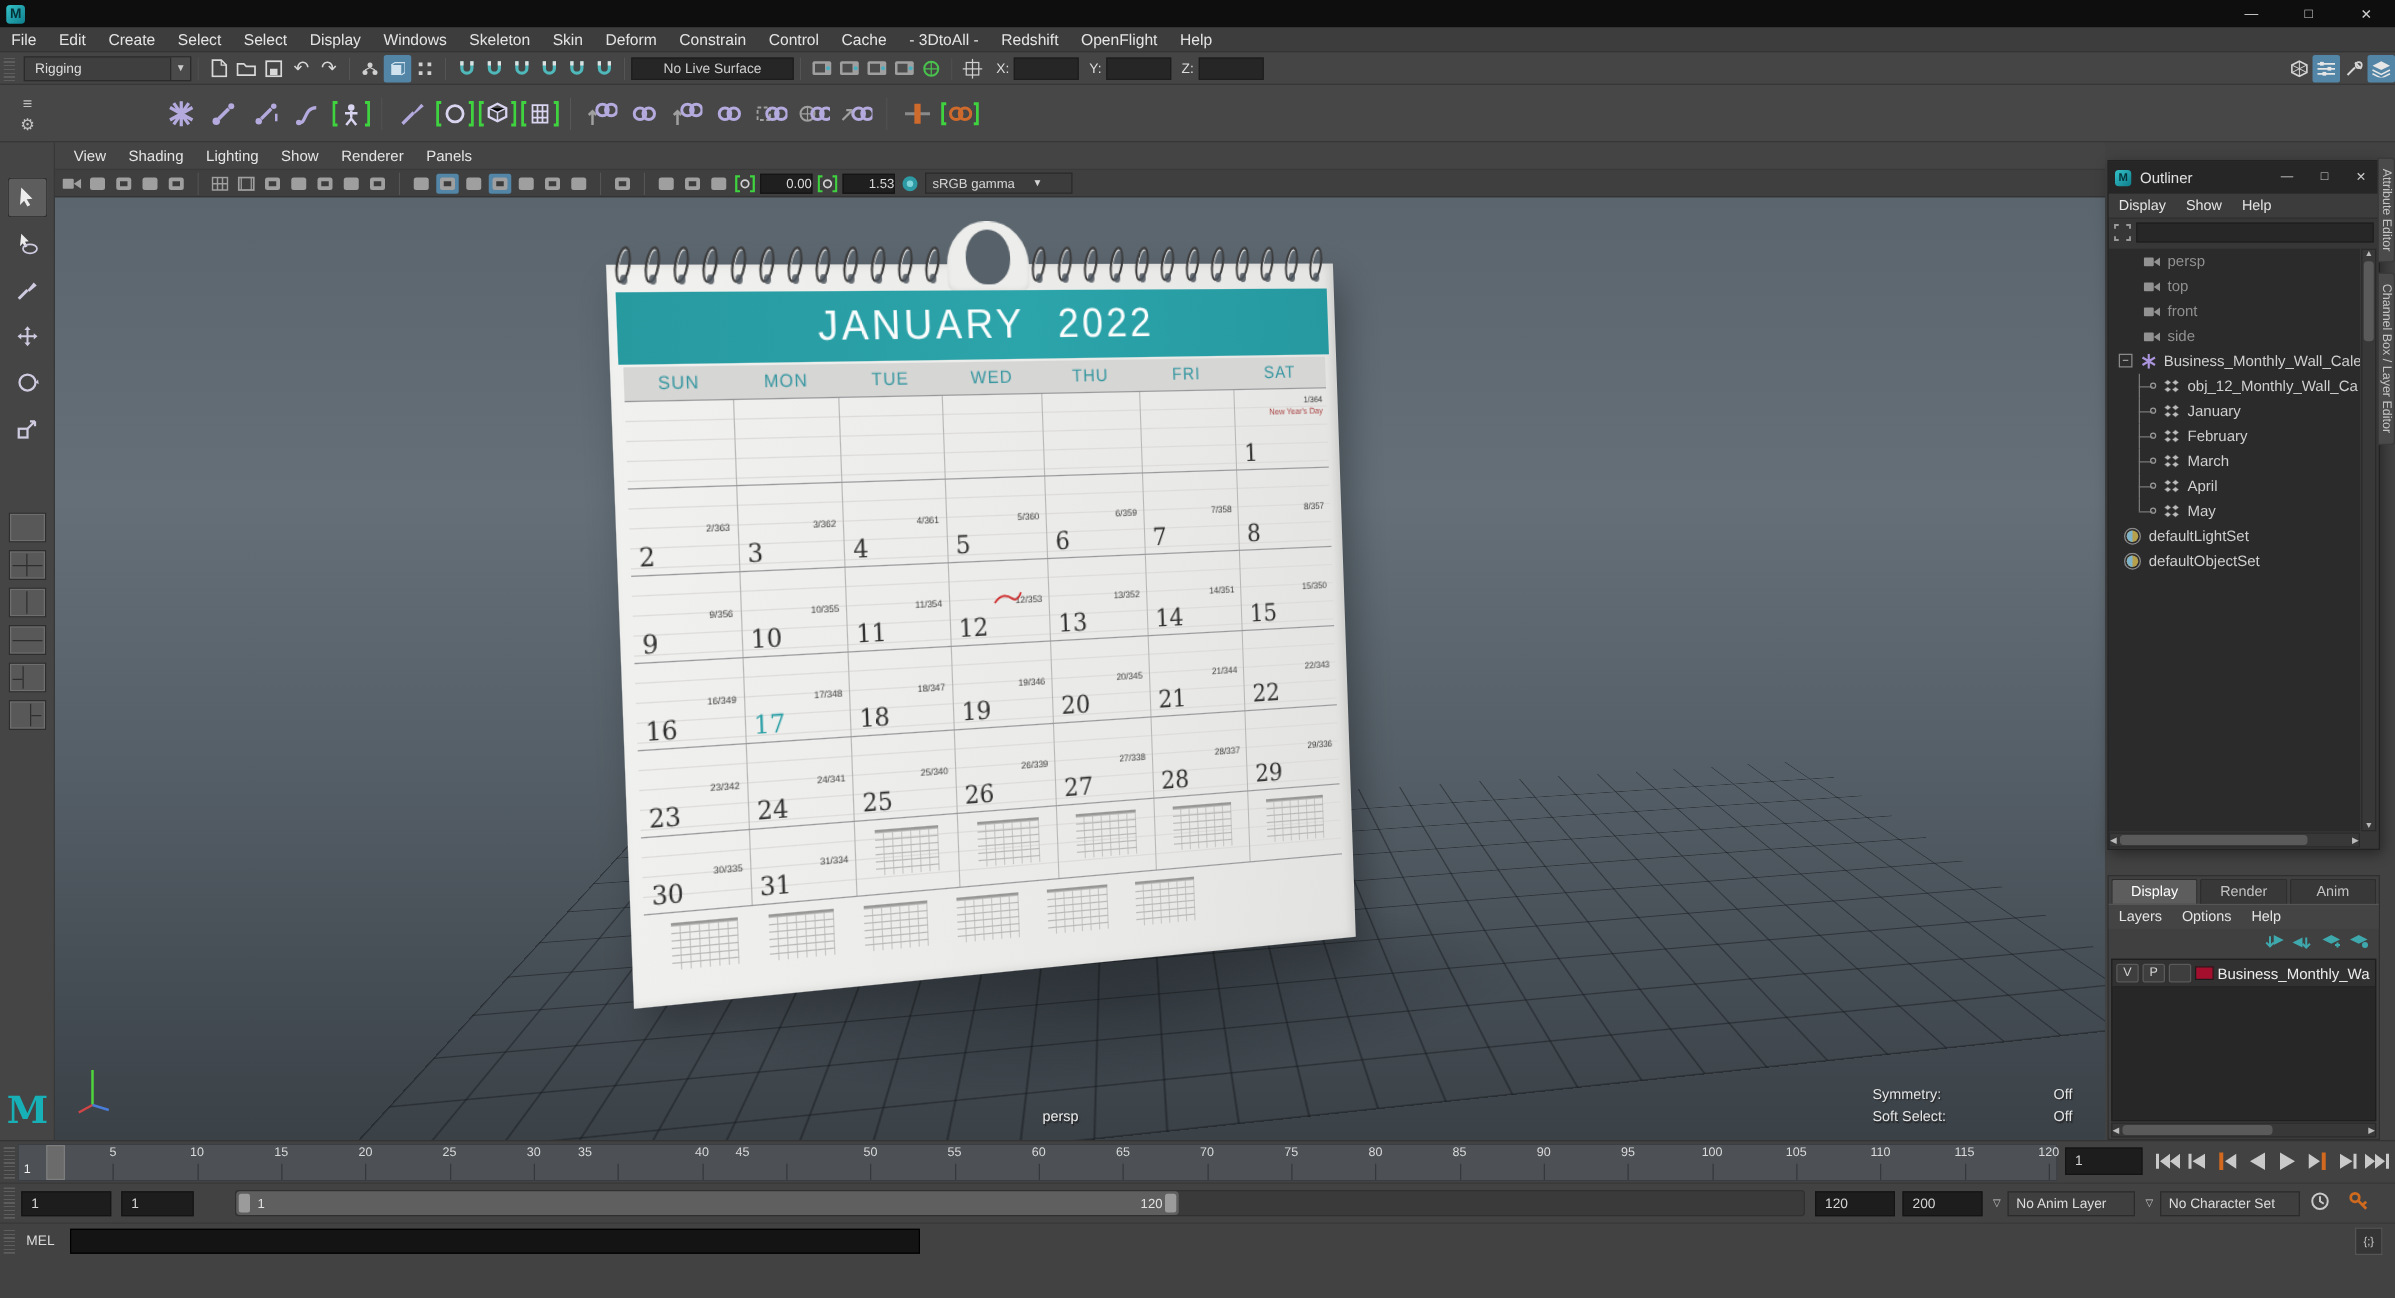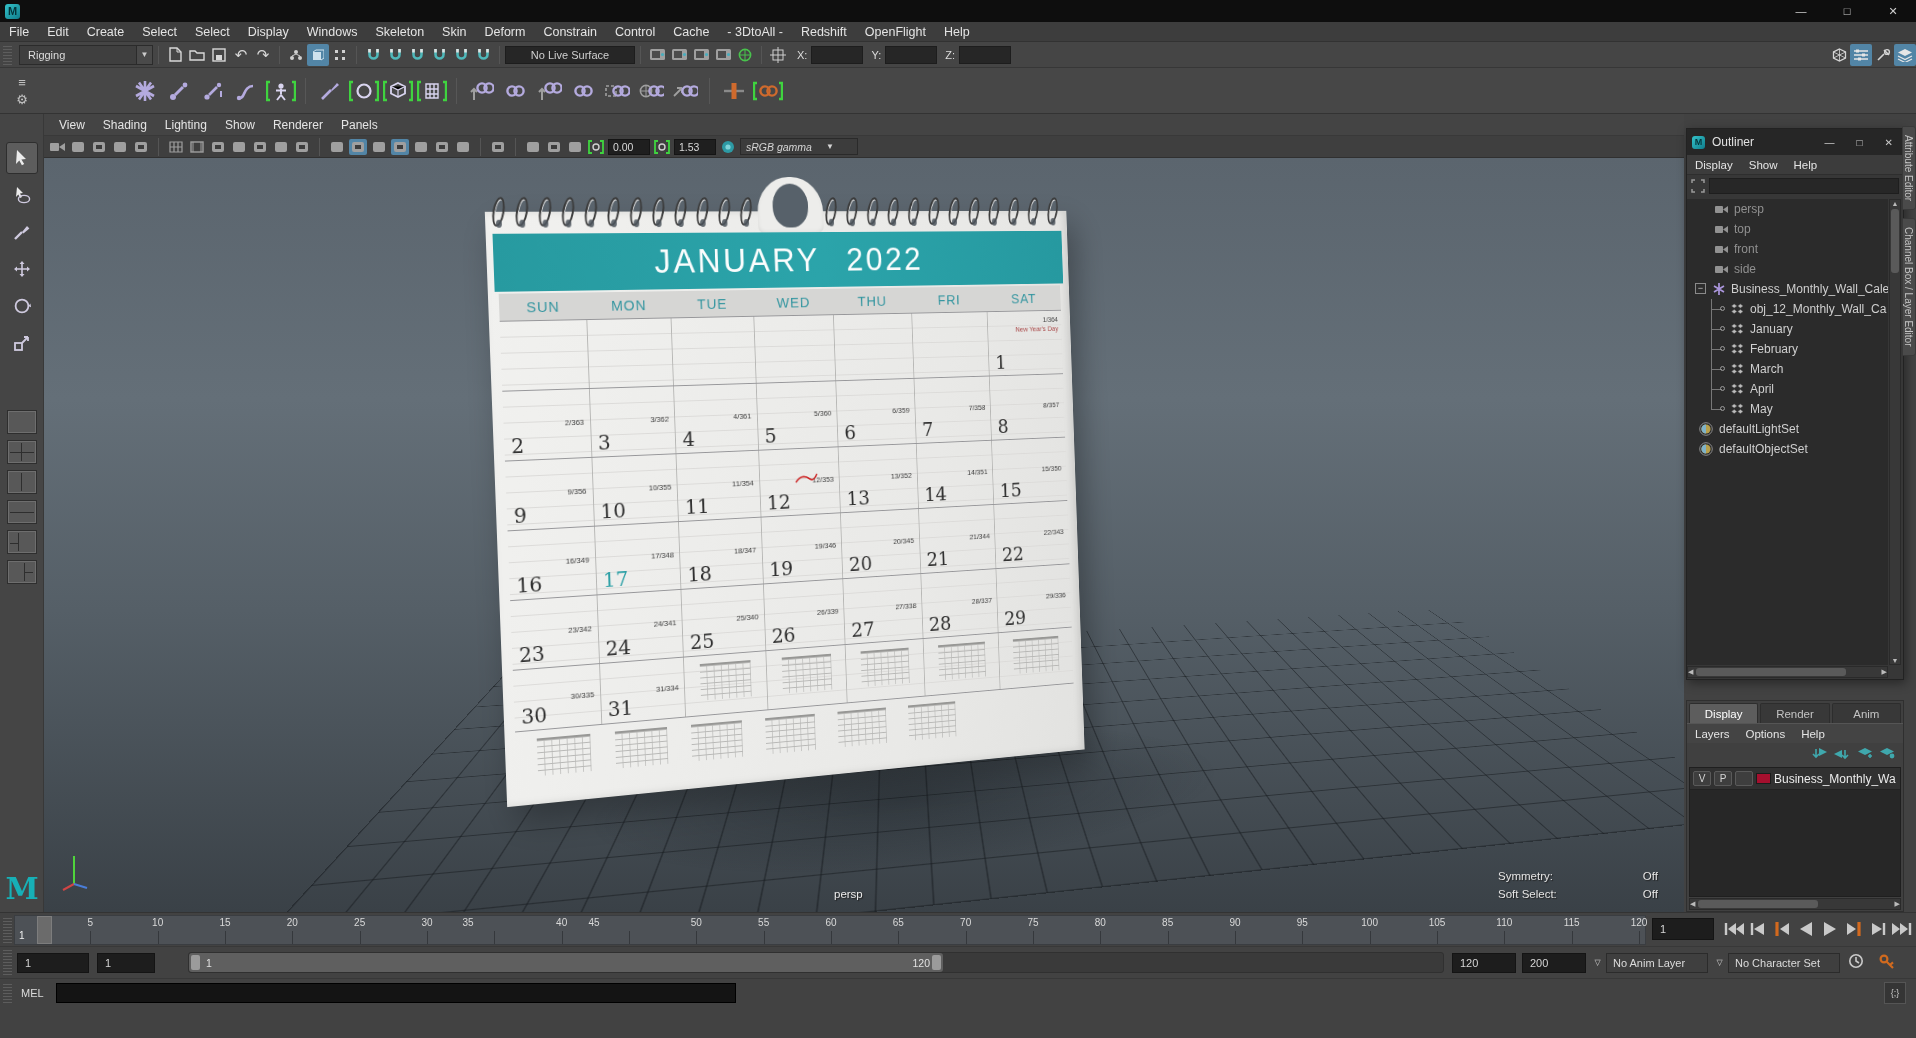--- a/index.html
+++ b/index.html
@@ -48,22 +48,22 @@
   .laybtn.l5::after{background:linear-gradient(#2e2e2e,#2e2e2e) 35% 0/1px 100% no-repeat,linear-gradient(#2e2e2e,#2e2e2e) 0 60%/35% 1px no-repeat;}
   .laybtn.l6::after{background:linear-gradient(#2e2e2e,#2e2e2e) 65% 0/1px 100% no-repeat,linear-gradient(#2e2e2e,#2e2e2e) 100% 50%/35% 1px no-repeat;}
   .mayalogo{position:absolute;bottom:4px;left:2px;width:40px;height:40px;display:flex;align-items:center;justify-content:center;
             font-size:30px;font-weight:bold;color:#17b0b6;font-family:"DejaVu Serif",serif;}
   
   .viewport{position:relative;width:1640px;height:100%;background:#414141;}
   .panelmenu{height:22px;display:flex;align-items:center;font-size:12px;background:#444;border-bottom:1px solid #393939;padding-left:6px;}
   .vptoolbar{height:22px;display:flex;align-items:center;background:#3f3f3f;border-bottom:1px solid #303030;padding-left:4px;gap:3px;font-size:10.5px;}
   .vpic{width:18px;height:16px;display:flex;align-items:center;justify-content:center;border-radius:2px;}
   .vpic.hl{background:#5285a6;}
-  .vpfield{background:#1f1f1f;border:1px solid #151515;width:42px;height:16px;color:#d8d8d8;display:flex;align-items:center;padding:0 4px;}
-  .vpsel{background:#3c3c3c;border:1px solid #2a2a2a;height:17px;display:flex;align-items:center;color:#d5d5d5;padding:0 5px;gap:14px;font-style:italic;}
+  .vpfield{background:#1f1f1f;border:1px solid #151515;width:42px;height:16px;color:#d8d8d8;display:flex;align-items:center;padding:0 20px;}
+  .vpsel{background:#3c3c3c;border:1px solid #2a2a2a;height:17px;display:flex;align-items:center;color:#d5d5d5;padding:0 5px;gap:14px;}
   .canvas{position:absolute;left:0;top:44px;width:1640px;height:754px;overflow:hidden;
           background:linear-gradient(180deg,#5b656e 0%,#646f78 32%,#555f67 60%,#3a4147 100%);}
   .floor{position:absolute;left:500px;top:478px;width:940px;height:340px;transform-origin:50% 0;
          transform:perspective(760px) rotateX(63deg) rotateZ(-8deg);
          background:repeating-linear-gradient(90deg,rgba(23,27,31,.55) 0 1px,transparent 1px 34px),
                     repeating-linear-gradient(0deg,rgba(23,27,31,.55) 0 1px,transparent 1px 34px);}
   .floorshadow{position:absolute;left:520px;top:566px;width:680px;height:150px;
          background:radial-gradient(ellipse at center,rgba(15,20,24,.35),transparent 65%);transform:rotate(-5deg);}
   
   .calwrap{position:absolute;left:452px;top:54px;width:660px;height:600px;perspective:1500px;perspective-origin:8% 38%;}

